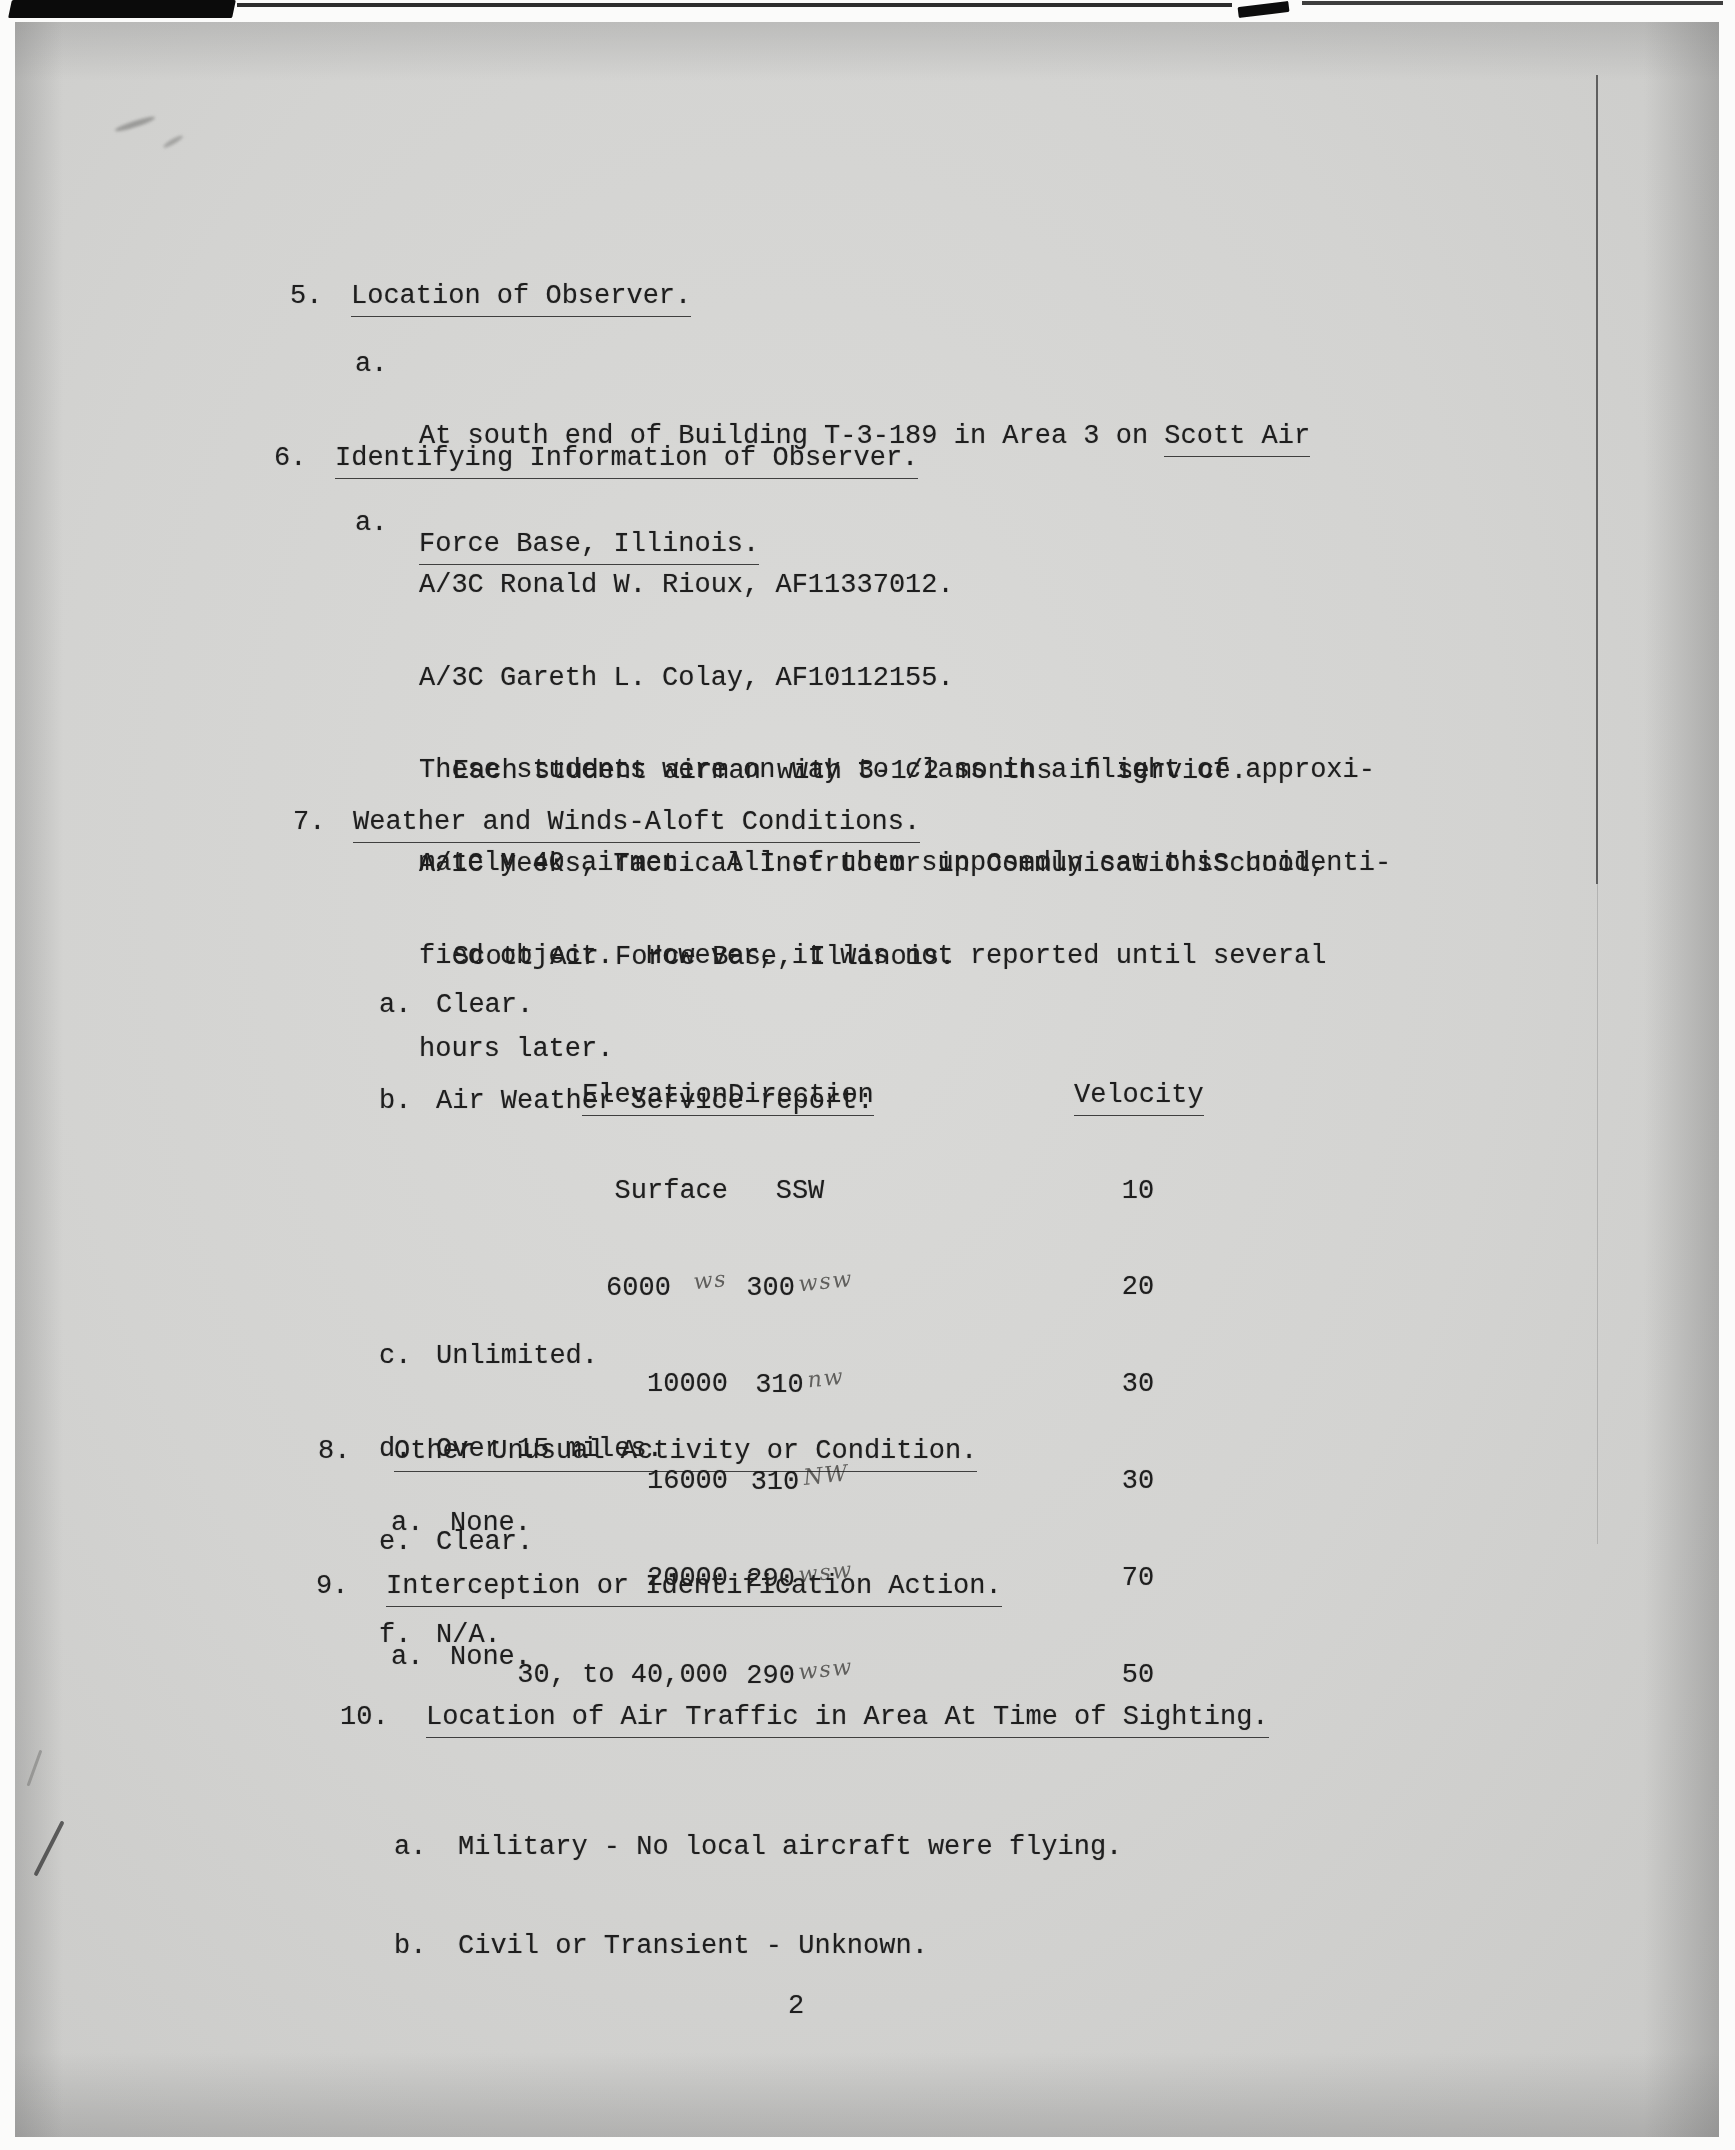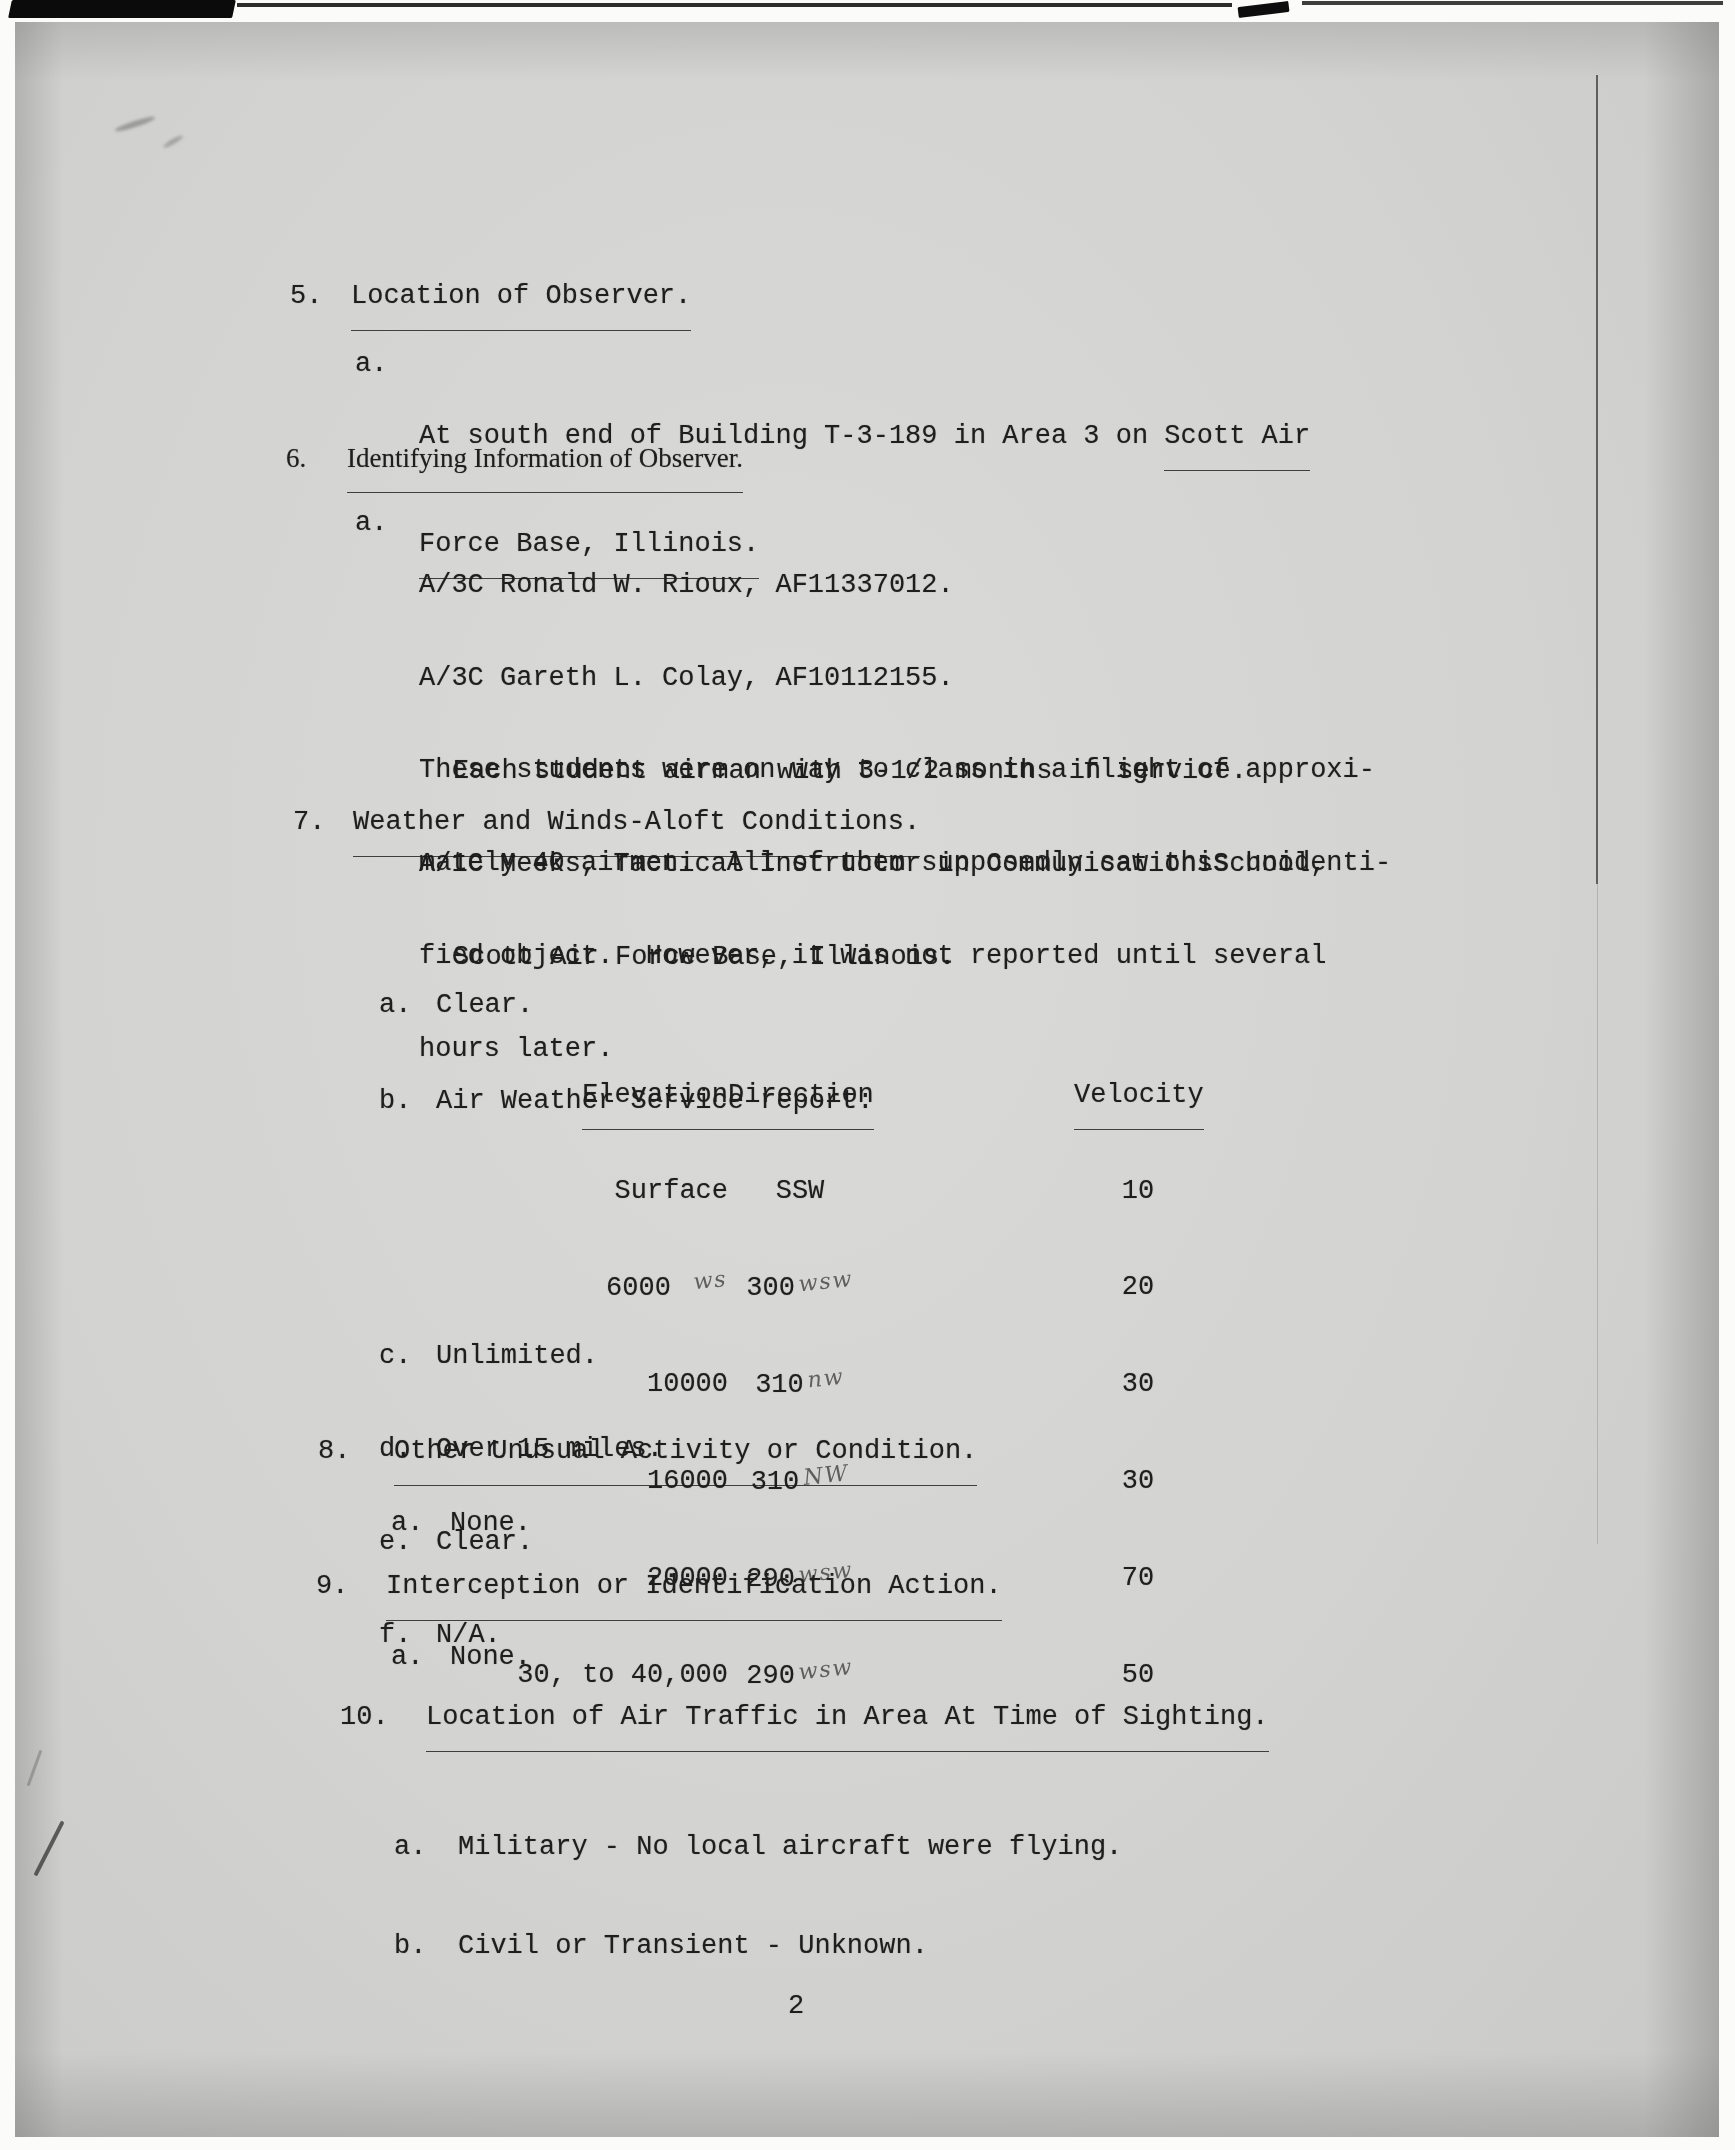--- a/index.html
+++ b/index.html
@@ -30,38 +30,38 @@
   .tw {
     position: absolute;
     font-size: 27px;
     line-height: 32px;
     color: #1e1e1e;
     text-shadow: 0 0 1.1px rgba(25,25,25,0.38);
     white-space: pre;
   }
   .u {
     border-bottom: 1.6px solid rgba(25,25,25,0.8);
-    padding-bottom: 19px;
+    padding-bottom: 5px;
   }
   .block { display: flex; align-items: flex-start; }
   .label { display: inline-block; flex: none; }
   .lw121 { width: 64px; }
   .lw108 { width: 57px; }
   .lw110 { width: 59px; }
   .lw120 { width: 64px; }
   .numw115 { display:inline-block; width: 61px; }
   .numw113 { display:inline-block; width: 60px; }
   .numw142 { display:inline-block; width: 76px; }
   .numw132 { display:inline-block; width: 70px; }
   .numw162 { display:inline-block; width: 86px; margin-left: 32px; }
   .indent2 { padding-left: 34px; }
   
   #s5-head  { top: 280px;  left: 290px; }
   #s5-a     { top: 346px;  left: 355px; line-height: 36px; }
-  #s6-head  { top: 442px;  left: 286px; font-family: Liberation Serif, serif; }
+  #s6-head  { top: 442px;  left: 274px; }
   #s6-a     { top: 508px;  left: 355px; line-height: 31px; }
   #s6-para  { top: 693px; left: 419px; line-height: 31px; }
   #s7-head  { top: 806px; left: 293px; }
   #s7-ab    { top: 925px; left: 379px; }
   #wx-table { top: 1015px; left: 437px; }
   #s7-cdef  { top: 1279px; left: 379px; line-height: 31px; }
   #s8-head  { top: 1435px; left: 318px; }
   #s8-a     { top: 1507px; left: 391px; }
   #s9-head  { top: 1570px; left: 316px; }
   #s9-a     { top: 1641px; left: 391px; }

